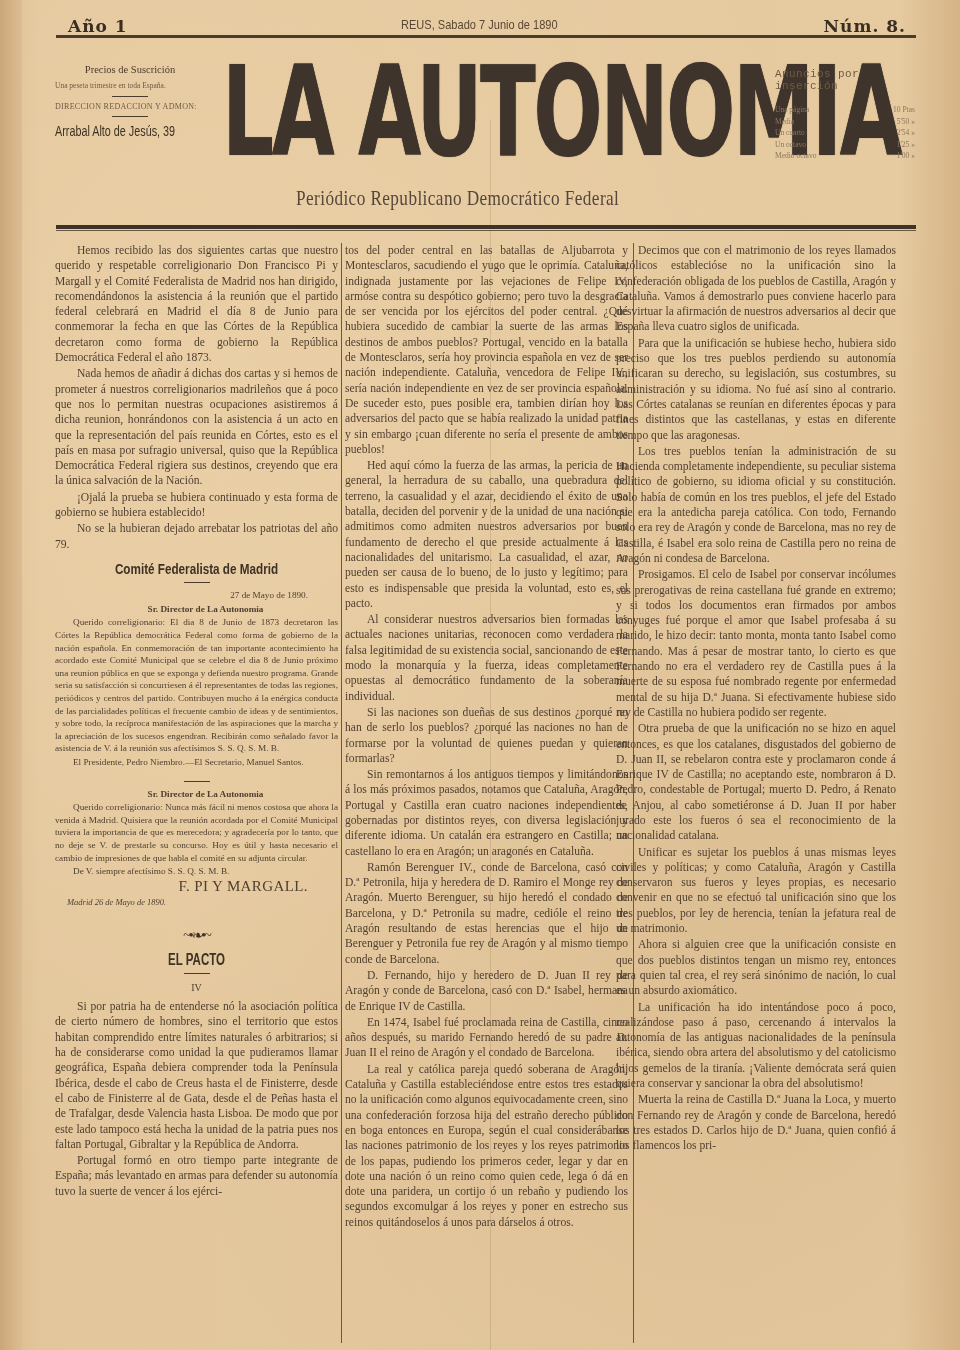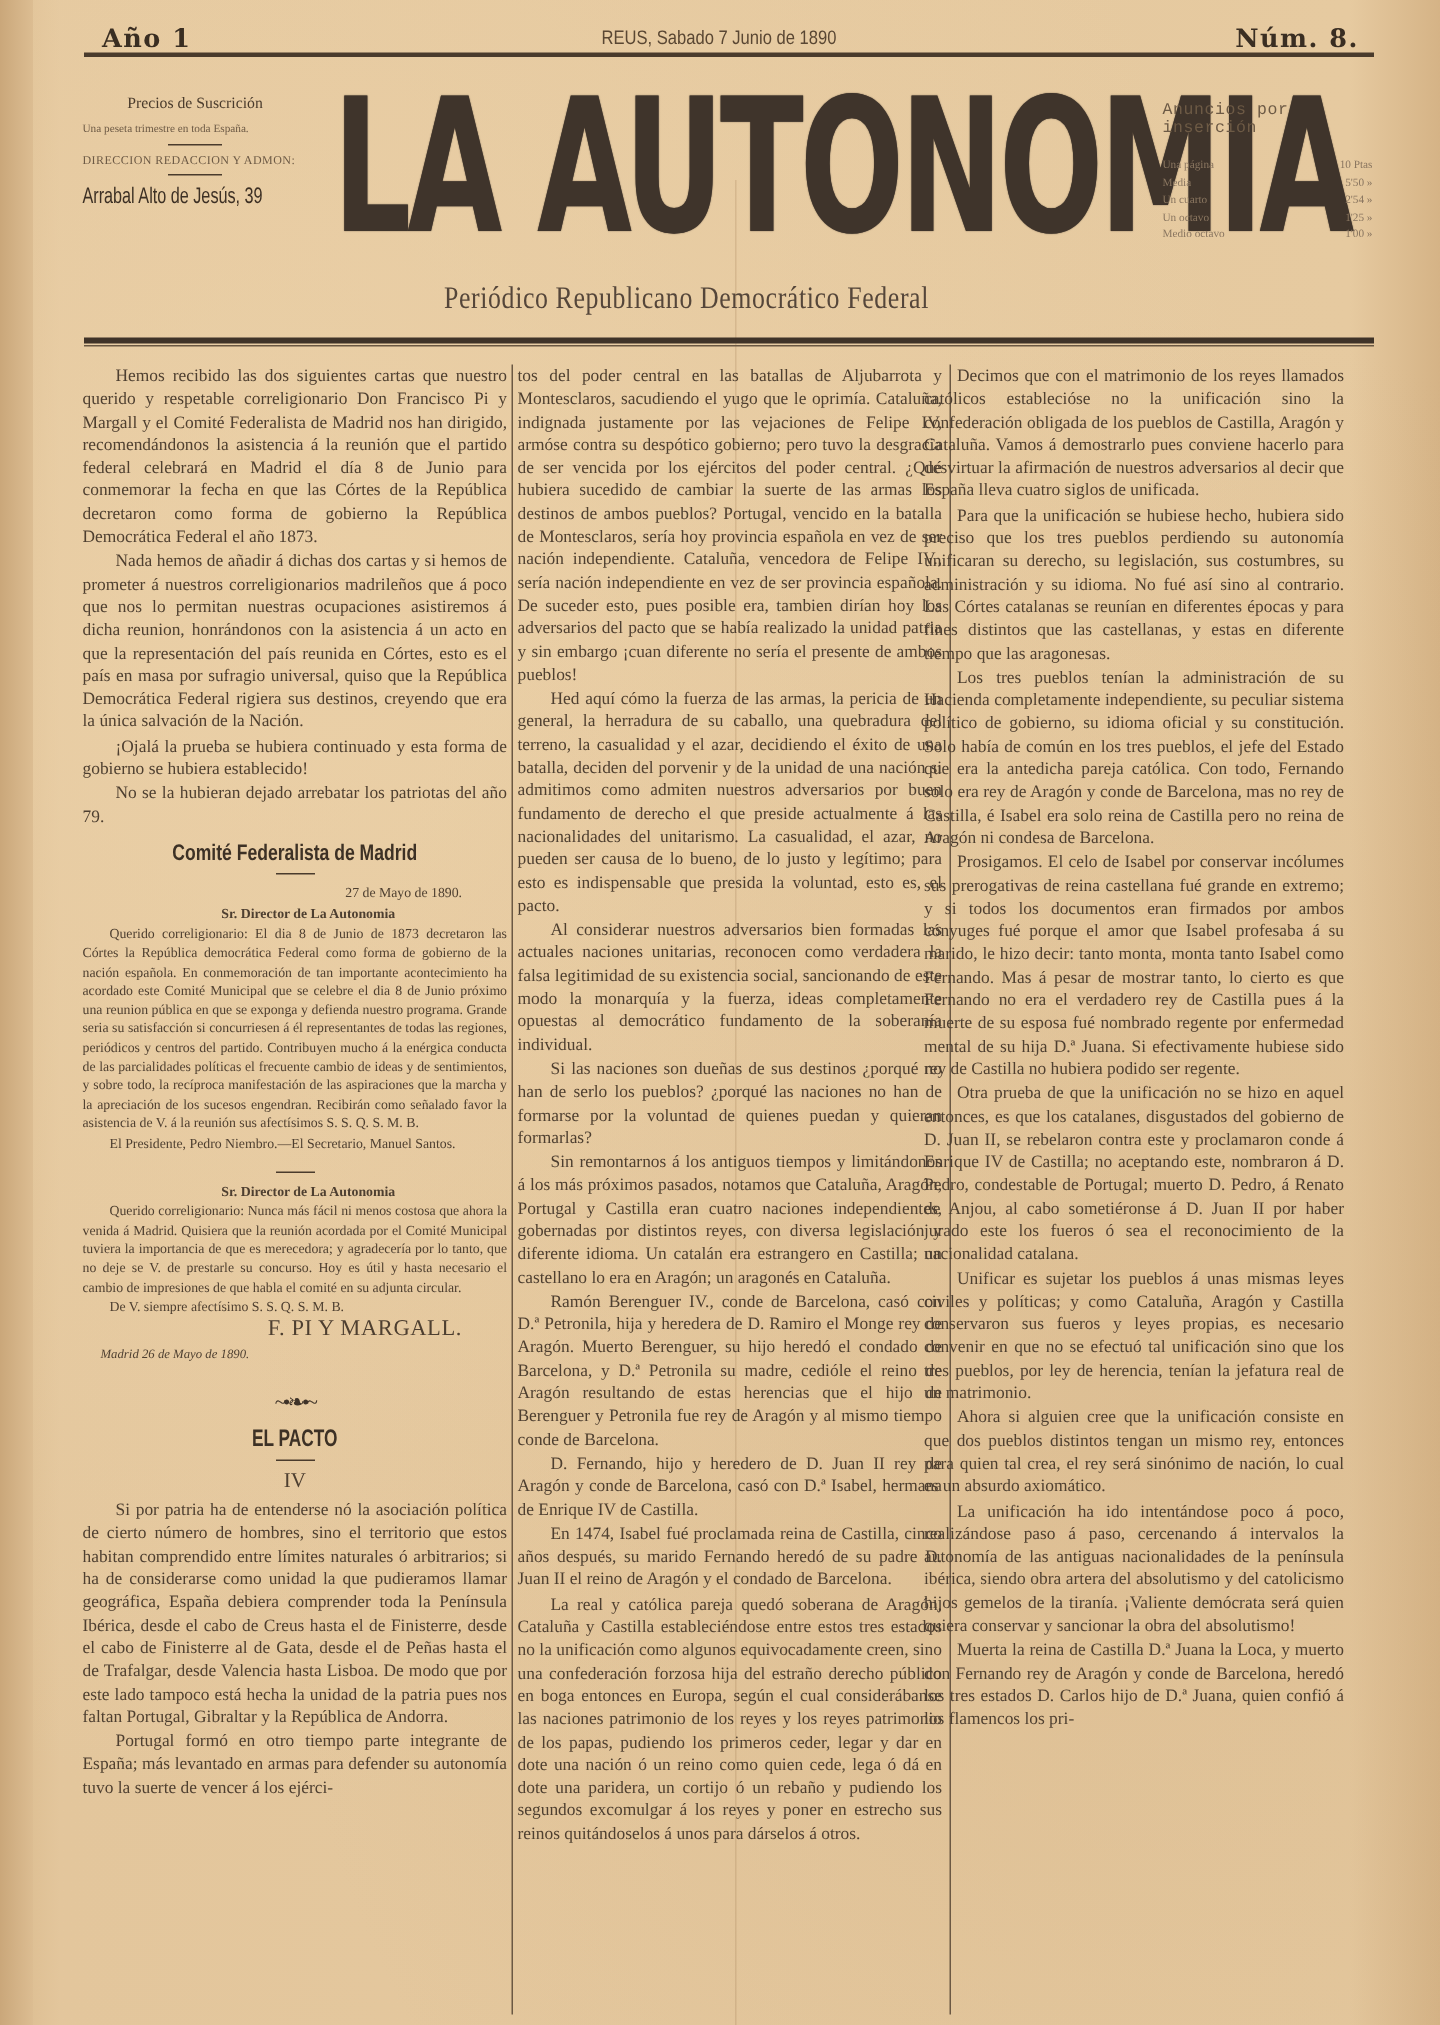--- a/index.html
+++ b/index.html
@@ -81,21 +81,21 @@
     font-size: 15px; color: #3d3125; margin: 9px 0 4px; transform: scaleX(0.78);
   }
   .col .short-rule { width: 26px; height: 1px; background: #4a3b2c; margin: 6px auto; }
   .col .letter { font-size: 9.2px; line-height: 12.6px; }
   .col .letter p { text-indent: 18px; }
   .col .right { text-align: right; padding-right: 30px; text-indent: 0; }
   .col .center { text-align: center; text-indent: 0; font-weight: bold; }
   .col .sign { text-align: right; padding-right: 30px; text-indent: 0; font-size: 15px; letter-spacing: 0.4px; }
   .col .dateline-it { font-style: italic; font-size: 8.5px; text-indent: 12px; }
   .col .ornament { text-align: center; margin: 18px 0 8px; color: #3f3328; font-size: 14px; letter-spacing: -2px; }
-  .col .roman { text-align: center; text-indent: 0; font-size: 14px; margin-bottom: 4px; }
+  .col .roman { text-align: center; text-indent: 0; font-size: 10px; margin-bottom: 4px; }
   .col .pacto-title { text-align:center; font-family: "Liberation Sans", sans-serif; font-weight:bold; font-size: 16px; color:#3d3125; transform: scaleX(0.72); margin-top: 6px; }
 </style>
 </head>
 <body>
 
 <div class="page-edge"></div>
 <div class="fold-line"></div>
 
 <div class="top-bar">
   <span class="ano">Año 1</span>

